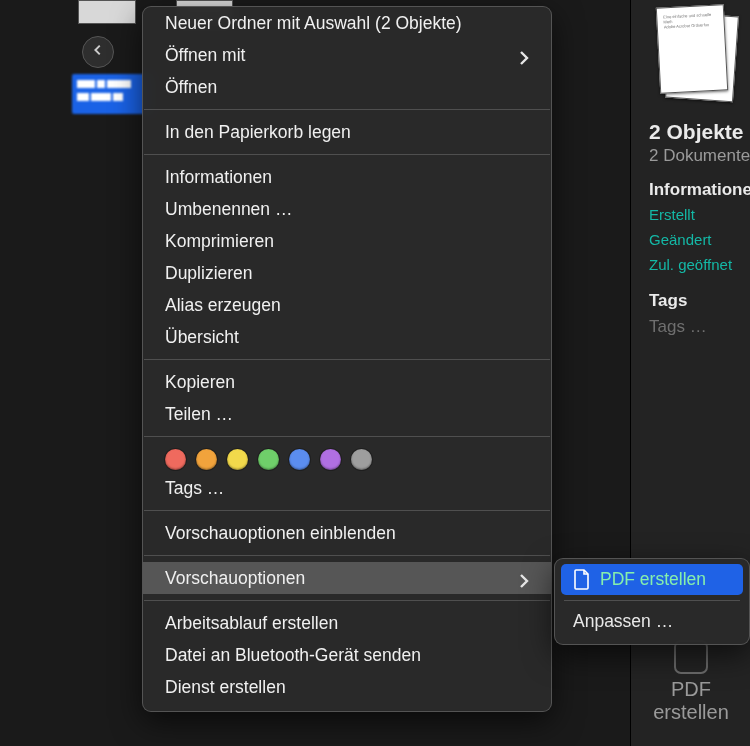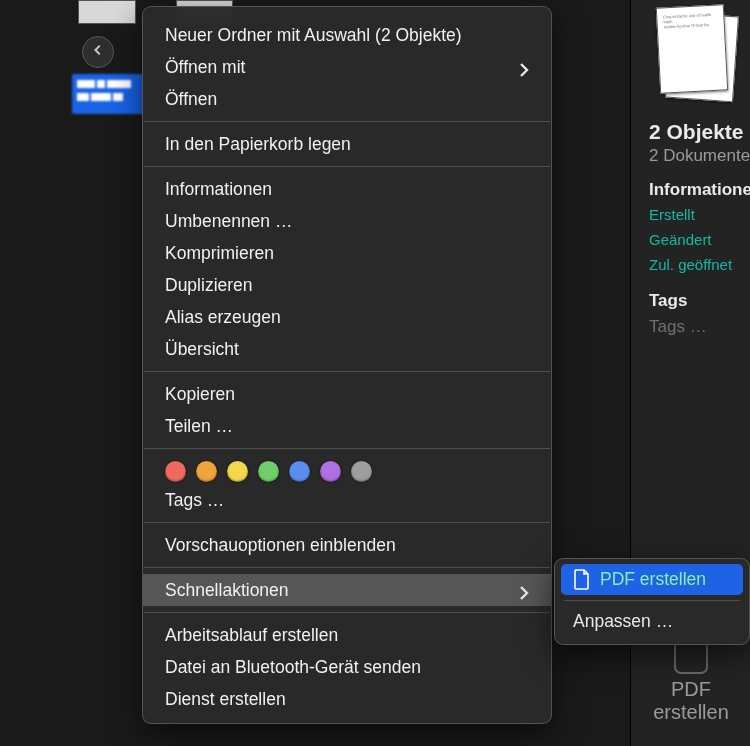--- a/index.html
+++ b/index.html
@@ -74,21 +74,21 @@
 
   
   .ctx {
     position:absolute; top:6px; left:142px;
     width:410px;
     background:rgba(42,42,42,0.98);
     border:1px solid rgba(120,120,120,0.55);
     border-radius:9px;
     box-shadow:0 10px 30px rgba(0,0,0,0.6);
     backdrop-filter: blur(6px);
-    padding:12px 0 8px;
+    padding:0 0 8px;
     color:#f0f0f0;
   }
   .ctx .item {
     padding:5px 22px 5px 22px;
     font-size:17.5px;
     line-height:22px;
     display:flex; align-items:center; justify-content:space-between;
     white-space:nowrap;
   }
   .ctx .item.hover { background:#565656; }
@@ -225,21 +225,21 @@
   </div>
   <div class="item">
       <span>Tags …</span>
     </div>
   <div class="sep"></div>
   <div class="item">
       <span>Vorschauoptionen einblenden</span>
     </div>
   <div class="sep"></div>
   <div class="item hover">
-    <span>Schnellaktionen</span>
+    <span>Vorschauoptionen</span>
     <span class="chev"><svg viewBox="0 0 10 14">
           <path d="M2 1 L8 7 L2 13"></path>
         </svg></span>
   </div>
   <div class="sep"></div>
   <div class="item">
       <span>Arbeitsablauf erstellen</span>
     </div>
   <div class="item">
       <span>Datei an Bluetooth-Gerät senden</span>

